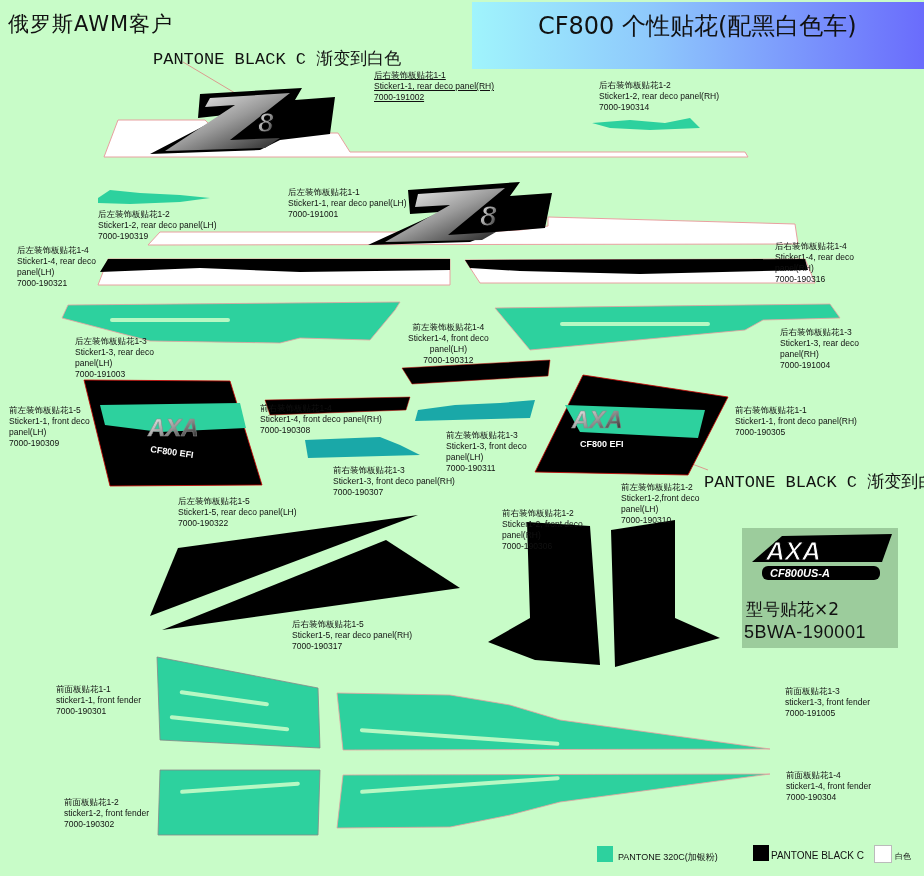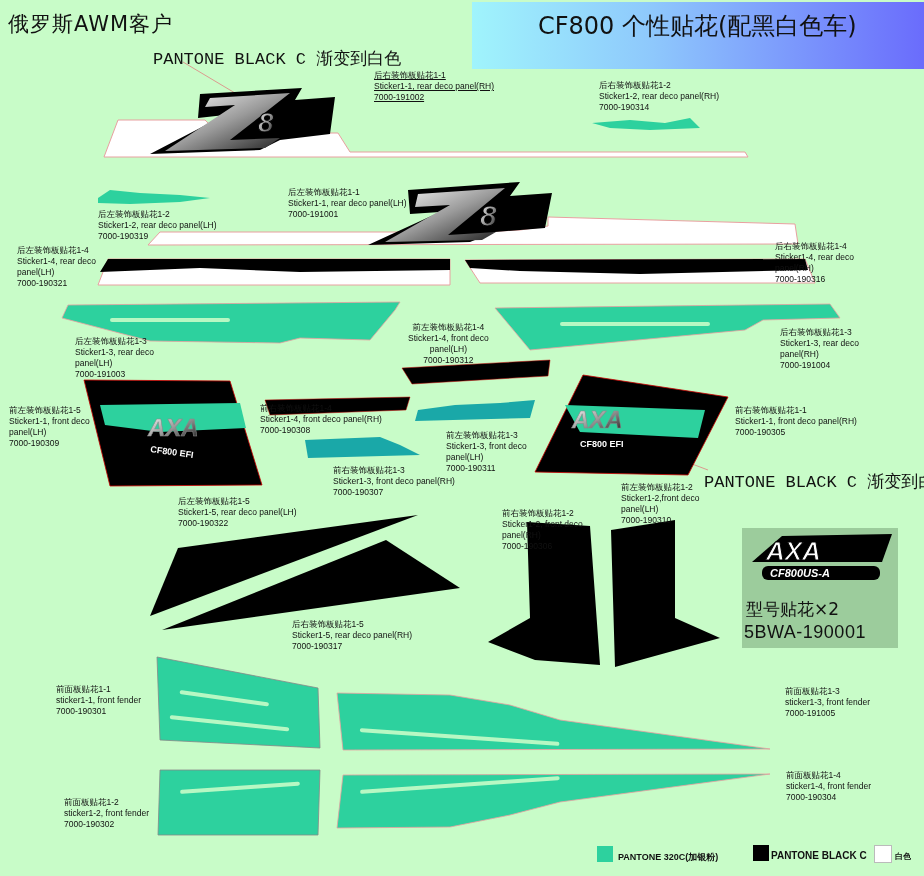--- a/index.html
+++ b/index.html
@@ -10,21 +10,21 @@
   .banner .t1{position:absolute;left:66px;top:8px;font-size:24px;font-family:"DejaVu Sans",sans-serif;white-space:nowrap;}
   .banner .t2{position:absolute;left:78px;top:37px;font-size:14px;white-space:nowrap;}
   .callout{font-size:17px;font-family:Liberation Mono, monospace;white-space:nowrap;}
   .lbl{font-size:8.5px;line-height:11px;white-space:nowrap;color:#111;}
   .lbl span{display:block;}
   svg.art{position:absolute;left:0;top:0;}
   .model-box{left:742px;top:528px;width:156px;height:120px;background:#9ccc9c;}
   .model-box .m1{position:absolute;left:4px;top:70px;font-size:17px;font-family:"DejaVu Sans",sans-serif;white-space:nowrap;}
   .model-box .m2{position:absolute;left:2px;top:94px;font-size:18px;white-space:nowrap;letter-spacing:0.5px;}
   .legend-sw{width:16px;height:16px;}
-  .legend-txt{font-size:9px;white-space:nowrap;font-weight:bold;}
+  .legend-txt{font-size:9px;white-space:nowrap;}
 </style>
 </head>
 <body>
 
 <div class="abs client">俄罗斯AWM客户</div>
 <div class="abs banner">
   <div class="t1">CF800  个性贴花(配黑白色车)</div>
 </div>
 
 <svg class="art" width="924" height="876" viewBox="0 0 924 876">

